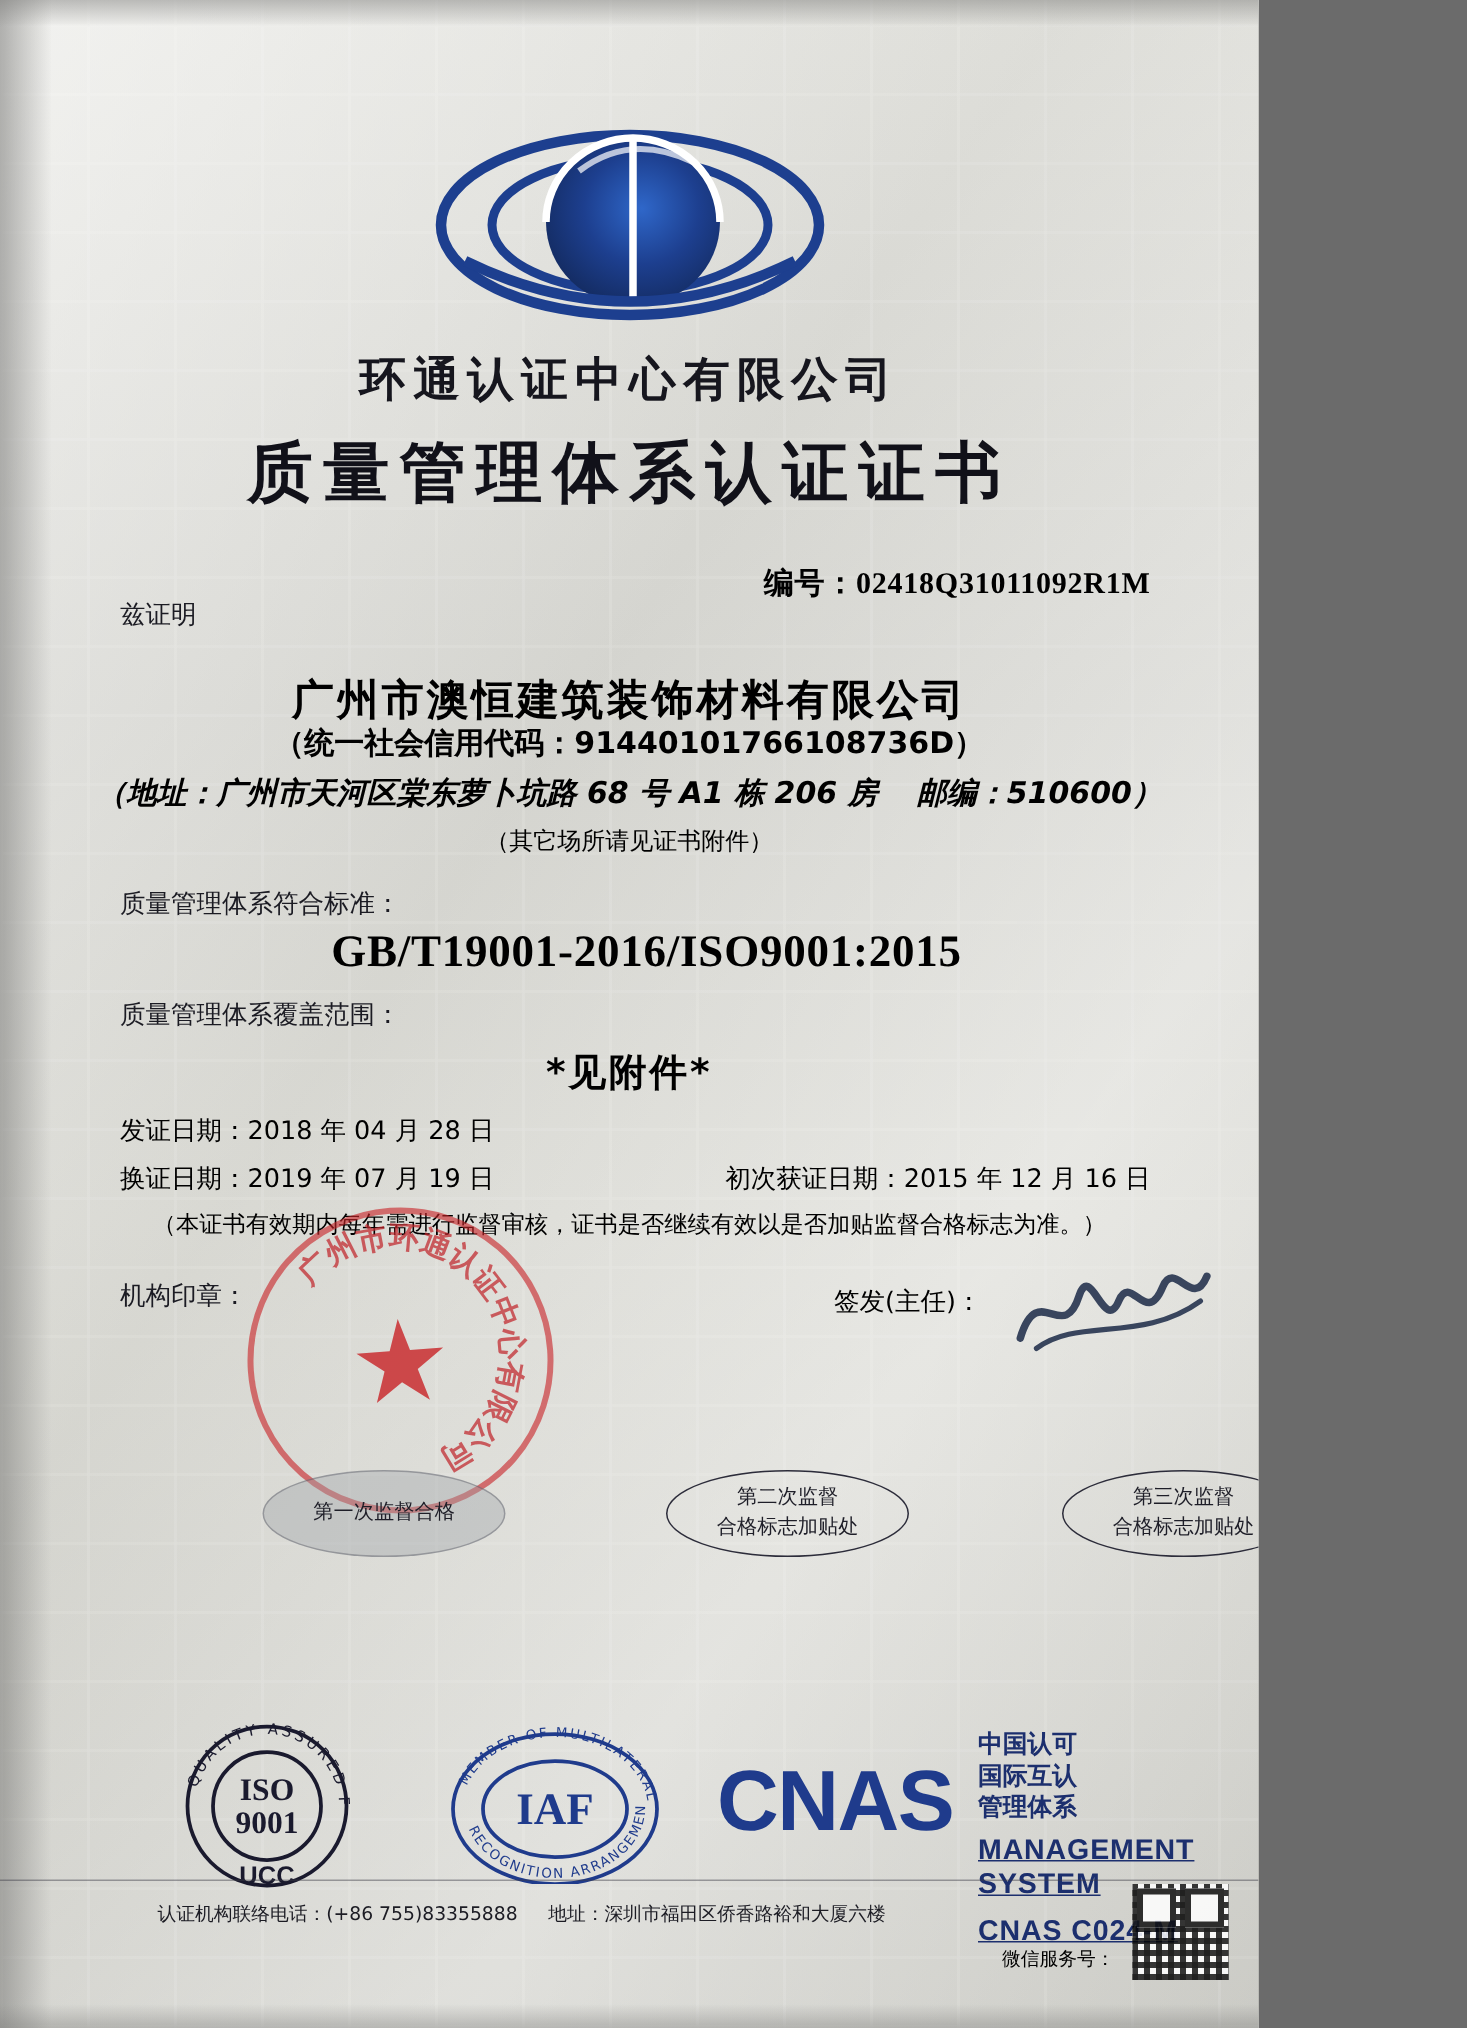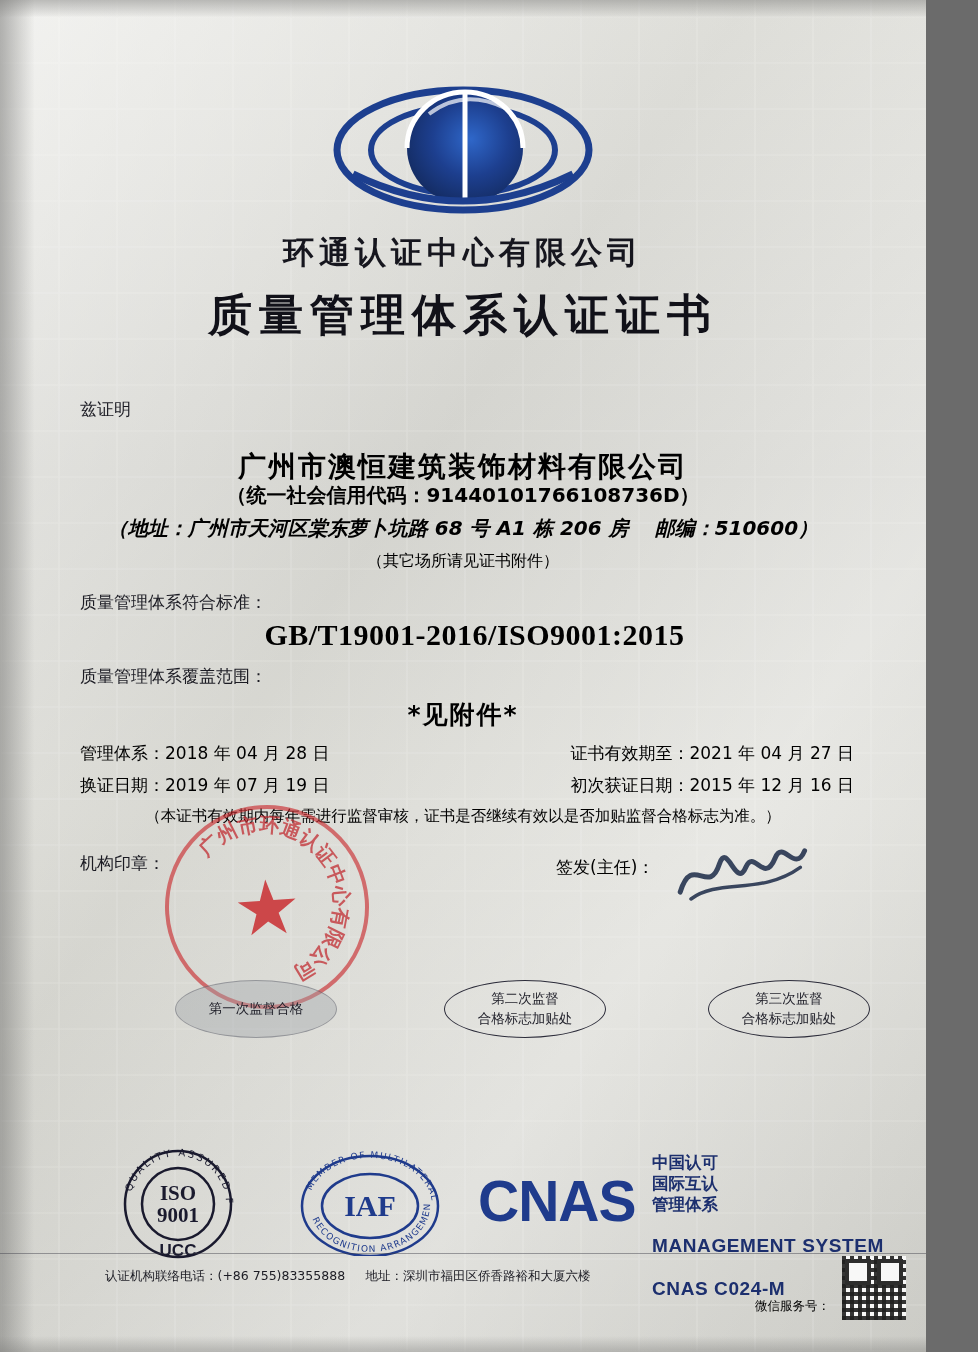--- a/index.html
+++ b/index.html
@@ -5,21 +5,21 @@
   html, body {
     margin: 0;
     padding: 0;
     background: #6b6b6b;
   }
   body {
     font-family: "Liberation Sans", sans-serif;
   }
   .page {
     position: relative;
-    width: 926px;
+    width: 839px;
     height: 1352px;
     overflow: hidden;
     background: #d9d9d4;
     background-image:
       linear-gradient(125deg, rgba(255,255,255,0.55) 0%, rgba(200,200,195,0.18) 40%, rgba(255,255,255,0.35) 70%, rgba(190,190,186,0.25) 100%),
       linear-gradient(to bottom, #e3e3de 0%, #d6d6d1 35%, #dcdcd6 60%, #cfcfc9 100%);
   }
   
   .watermark-layer {
     position: absolute;
@@ -308,22 +308,23 @@
   .cnas-cn {
     font-size: 16.5px;
     line-height: 1.28;
     font-weight: bold;
   }
   .cnas-en {
     font-family: "Liberation Sans", sans-serif;
     font-size: 19px;
     font-weight: bold;
     letter-spacing: 0.6px;
-    margin-top: 20px;
+    margin-top: 8px;
     line-height: 1.2;
+    text-decoration: underline;
   }
 
   
   .footer {
     position: absolute;
     left: 0; right: 0;
     bottom: 16px;
     height: 74px;
     border-top: 1px solid rgba(60,60,70,0.45);
     padding-top: 8px;
@@ -392,43 +393,43 @@
       <path d="M20 96 Q130 150 240 96" fill="none" stroke="#1d3f8f" stroke-width="7"></path>
       <path d="M96 36 Q130 10 172 30" fill="none" stroke="#ffffff" stroke-width="4" opacity="0.7"></path>
     </svg>
   </div>
 
   <div class="cert-body">
     <div class="org-name">环通认证中心有限公司</div>
     <div class="cert-title">质量管理体系认证证书</div>
   </div>
 
+  <div class="cert-no">
+    <span>编号：</span><span>02418Q31011092R1M</span>
+  </div>
 
   <div class="label-left lbl-hereby">兹证明</div>
 
   <div class="company">广州市澳恒建筑装饰材料有限公司</div>
   <div class="credit-code">（统一社会信用代码：91440101766108736D）</div>
   <div class="address-line">
     <span>（地址：广州市天河区棠东萝卜坑路 68 号 A1 栋 206 房</span><span class="gap"></span><span>邮编：510600）</span>
   </div>
   <div class="other-sites">（其它场所请见证书附件）</div>
 
   <div class="label-left lbl-standard">质量管理体系符合标准：</div>
   <div class="standard-value">GB/T19001-2016/ISO9001:2015</div>
 
   <div class="label-left lbl-scope">质量管理体系覆盖范围：</div>
   <div class="scope-value">*见附件*</div>
 
   <div class="dates">
     <div class="date-row">
       <div>
-        <span>管理体系：</span><span>2018 年 04 月 28 日</span>
-      </div>
-      <div>
-        <span>证书有效期至：</span><span>2021 年 04 月 27 日</span>
+        <span>发证日期：</span><span>2018 年 04 月 28 日</span>
       </div>
     </div>
     <div class="date-row">
       <div>
         <span>换证日期：</span><span>2019 年 07 月 19 日</span>
       </div>
       <div>
         <span>初次获证日期：</span><span>2015 年 12 月 16 日</span>
       </div>
     </div>

